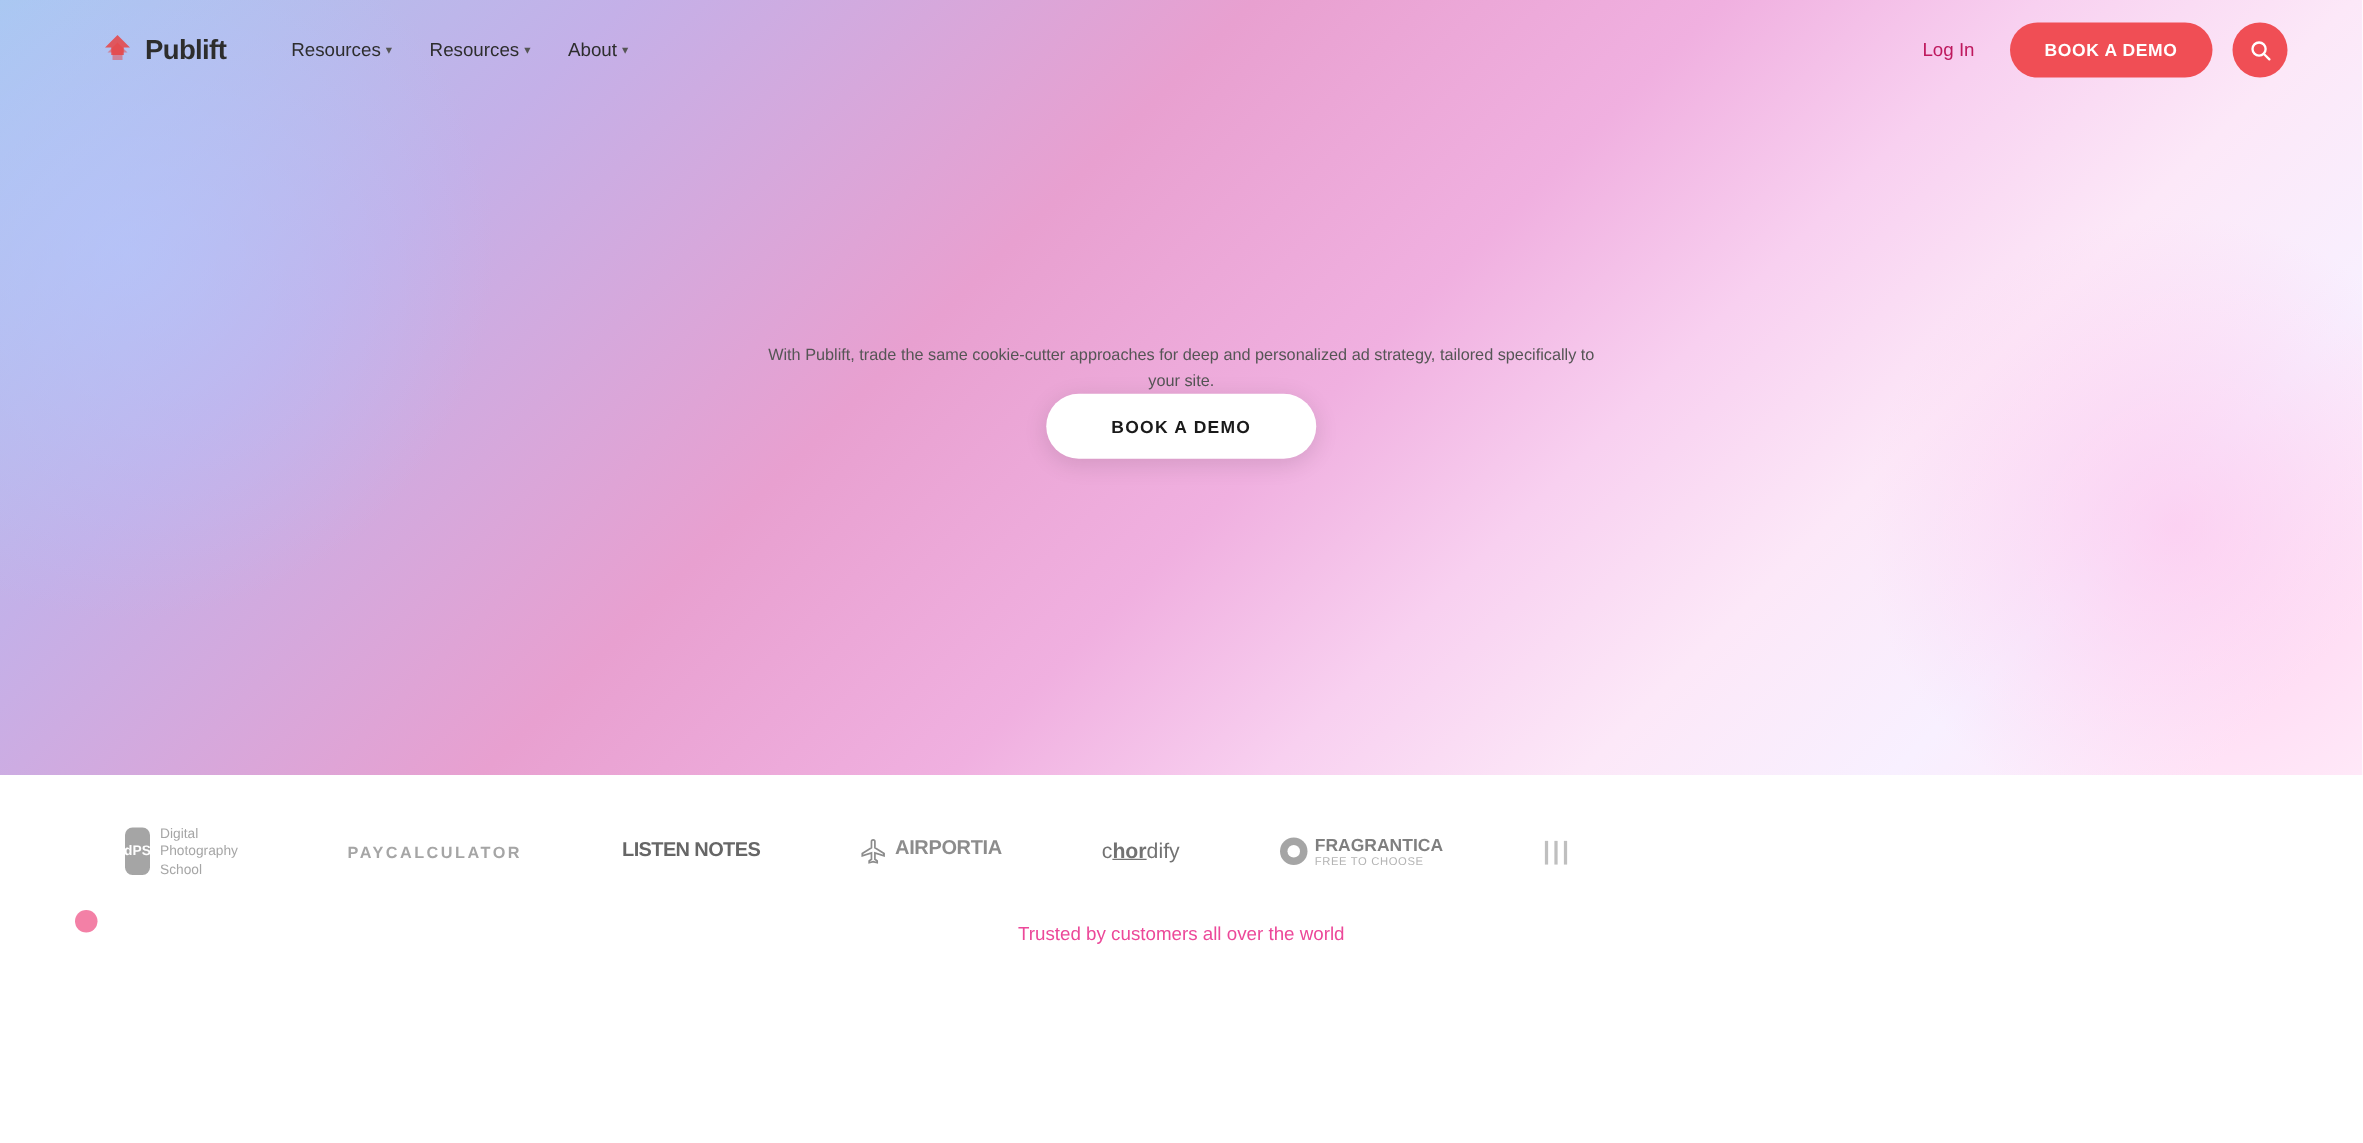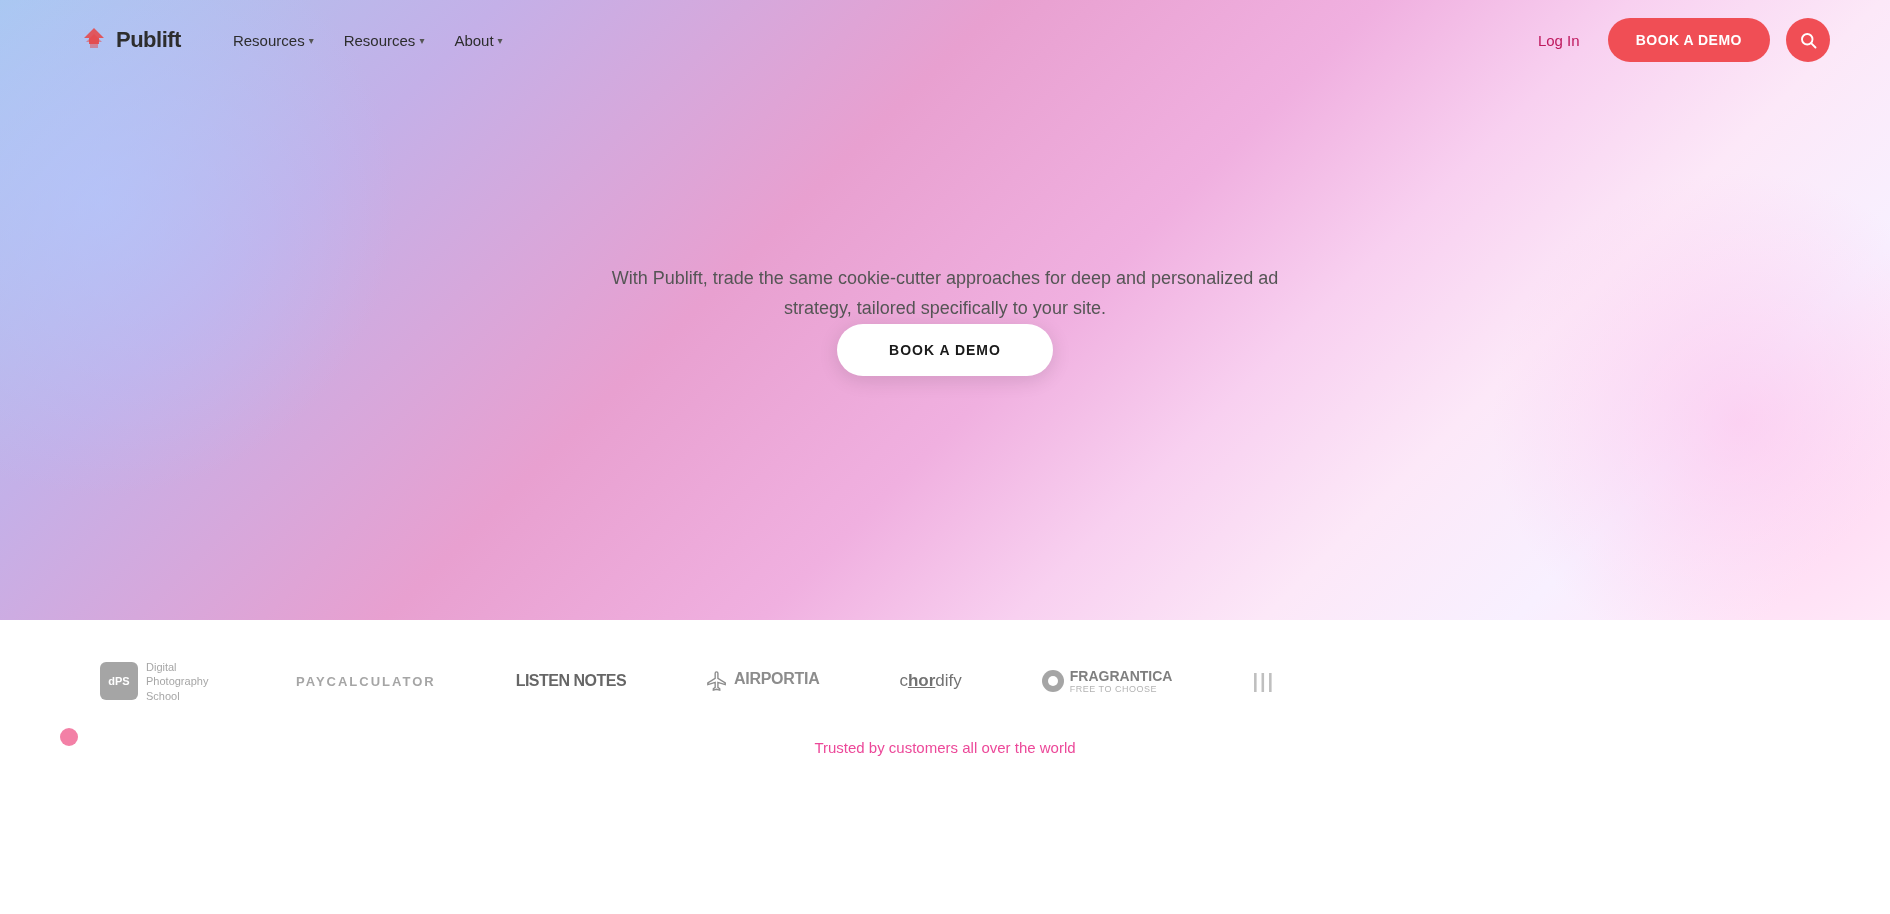--- a/index.html
+++ b/index.html
@@ -135,21 +135,21 @@
       font-size: 56px;
       font-weight: 800;
       color: #1a1a1a;
       line-height: 1.15;
       max-width: 900px;
       margin-bottom: 28px;
       position: relative;
       z-index: 1;
     }
     .hero-subtitle {
-      font-size: 18px;
+      font-size: 13px;
       color: #555;
       max-width: 680px;
       line-height: 1.65;
       position: relative;
       z-index: 1;
     }
     .hero-cta {
       background: white;
       color: #1a1a1a;
       border: none;
@@ -184,21 +184,21 @@
       align-items: center;
       padding: 0 40px;
       opacity: 0.75;
     }
     .logo-dps {
       display: flex;
       align-items: center;
       gap: 8px;
     }
     .dps-box {
-      width: 38px;
+      width: 20px;
       height: 38px;
       background: #888;
       border-radius: 6px;
       display: flex;
       align-items: center;
       justify-content: center;
       color: white;
       font-size: 11px;
       font-weight: 700;
     }

